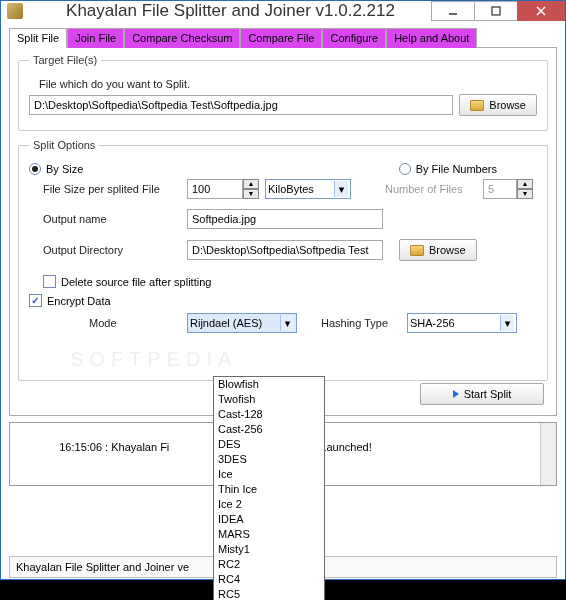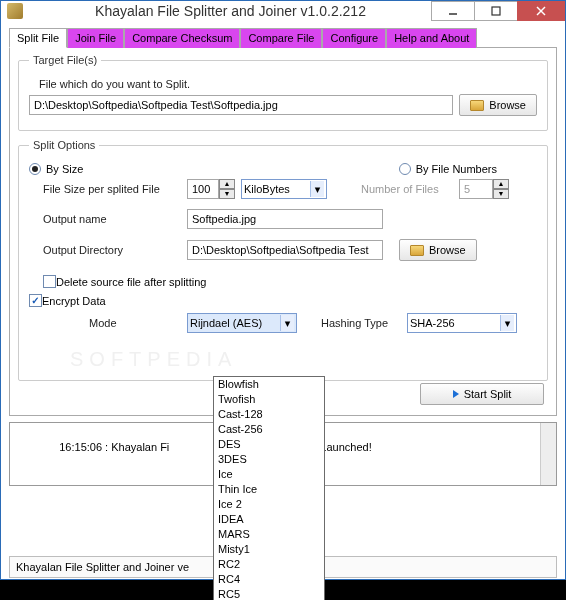--- a/index.html
+++ b/index.html
@@ -1,44 +1,44 @@
 <!DOCTYPE html>
 <html><head>
 <meta charset="utf-8">
 <style>
   * { box-sizing: border-box; margin: 0; padding: 0; font-family: "Segoe UI", Tahoma, sans-serif; font-size: 11px; }
   html, body { width: 566px; height: 600px; overflow: hidden; background: #000; }
   .window { width: 566px; height: 580px; background: #fff; border: 1px solid #2a6bb7; display: flex; flex-direction: column; }
   .titlebar { height: 28px; background: #fff; display: flex; align-items: center; padding-left: 6px; }
   .titlebar .appicon { width: 16px; height: 16px; background: linear-gradient(135deg,#d4b96a,#a07c2c); border-radius:2px; margin-right:6px;}
-  .titlebar .title { flex: 1; text-align: center; color: #333; font-size: 14px; }
+  .titlebar .title { flex: 1; text-align: center; color: #333; font-size: 17px; }
   .winbtns { display: flex; }
   .winbtn { width: 44px; height: 20px; border: 1px solid #aaa; display:flex; align-items:center; justify-content:center; margin-left:-1px; background:#fff;}
   .winbtn.close { background:#c75050; border-color:#c75050; color:#fff; width:48px;}
   .winbtn svg { width:10px; height:10px; }
   .body { flex:1; padding: 6px 8px 4px 8px; display:flex; flex-direction:column; position:relative; }
   .tabs { display:flex; border-bottom:1px solid #aaa; }
   .tab { padding: 3px 7px; border:1px solid #aaa; border-bottom:none; background:#d946ef; margin-right:0; position:relative; top:1px; cursor:default;}
   .tab.active { background:#fff; border-bottom:1px solid #fff; }
   .tabcontent { border:1px solid #aaa; border-top:none; padding:6px 8px 8px 8px; flex:0 0 auto; background:#fff; height:368px; position:relative; }
   fieldset { border:1px solid #ccc; border-radius:2px; padding:8px 10px 10px 10px; margin-bottom:8px; }
   legend { padding:0 4px; color:#333; }
   .row { display:flex; align-items:center; margin:4px 0; gap:6px; }
   .lbl { color:#222; }
   input[type=text] { border:1px solid #a7a7a7; padding:2px 4px; height:20px; background:#fff; }
   .spin { display:flex; }
-  .spin input { width:32px; text-align:left; }
+  .spin input { width:56px; text-align:left; }
   .spinbtns { display:flex; flex-direction:column; }
   .spinbtns .sb { width:16px; height:10px; border:1px solid #888; background:#eaeaea; font-size:7px; line-height:7px; text-align:center;}
   select, .combo { border:1px solid #7a9bd0; height:20px; background:#fff; padding:1px 2px; }
   .combo { display:flex; align-items:center; justify-content:space-between; }
   .combo .arrow { width:14px; height:16px; background:#e6eefc; border-left:1px solid #a7c0e8; display:flex; align-items:center; justify-content:center; }
   .btn { height:22px; border:1px solid #a7a7a7; background:linear-gradient(#fefefe,#e7e7e7); padding:0 10px; display:flex; align-items:center; gap:5px; border-radius:2px; cursor:default;}
   .btn .foldicon { width:14px; height:11px; background:linear-gradient(#f7d77a,#d9a63a); border:1px solid #b4872c; border-radius:1px;}
-  .check { display:flex; align-items:center; }
+  .check { display:flex; align-items:center; gap:5px; }
   .check .box { width:13px; height:13px; border:1px solid #6f8ab0; background:#fff; display:flex; align-items:center; justify-content:center;}
   .check .box.checked::after { content:"✓"; color:#1659b5; font-size:10px; line-height:10px; font-weight:bold;}
   .radio { display:flex; align-items:center; gap:5px; }
   .radio .r { width:12px; height:12px; border:1px solid #6f8ab0; border-radius:50%; display:flex; align-items:center; justify-content:center;}
   .radio .r.sel::after { content:""; width:6px; height:6px; background:#222; border-radius:50%;}
   .disabled { color:#9a9a9a; }
   .startbtn { position:absolute; right:12px; bottom:10px; width:124px; }
   .startbtn .play { width:0; height:0; border-left:6px solid #1c6fd6; border-top:4px solid transparent; border-bottom:4px solid transparent;}
   .log { margin-top:6px; border:1px solid #999; background:#fff; height:64px; padding:4px 6px; font-family:"Consolas","Courier New",monospace; font-size:12px; white-space:pre; position:relative; }
   .log .scroll { position:absolute; right:0; top:0; bottom:0; width:16px; background:#eee; border-left:1px solid #ccc;}

